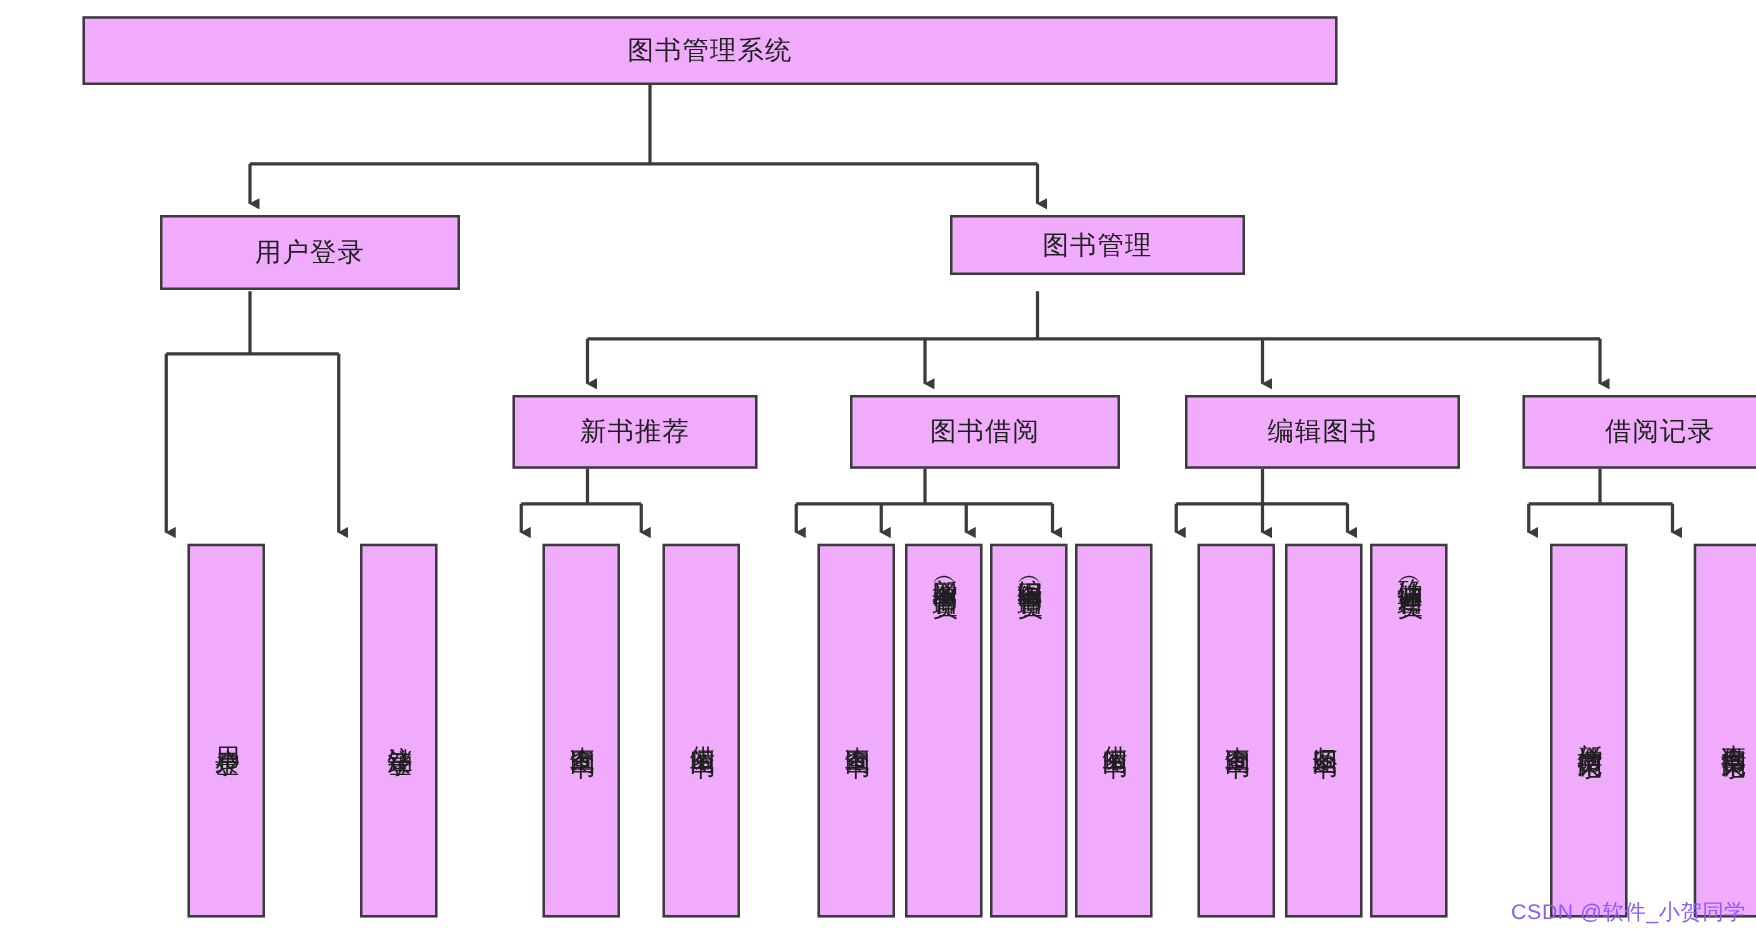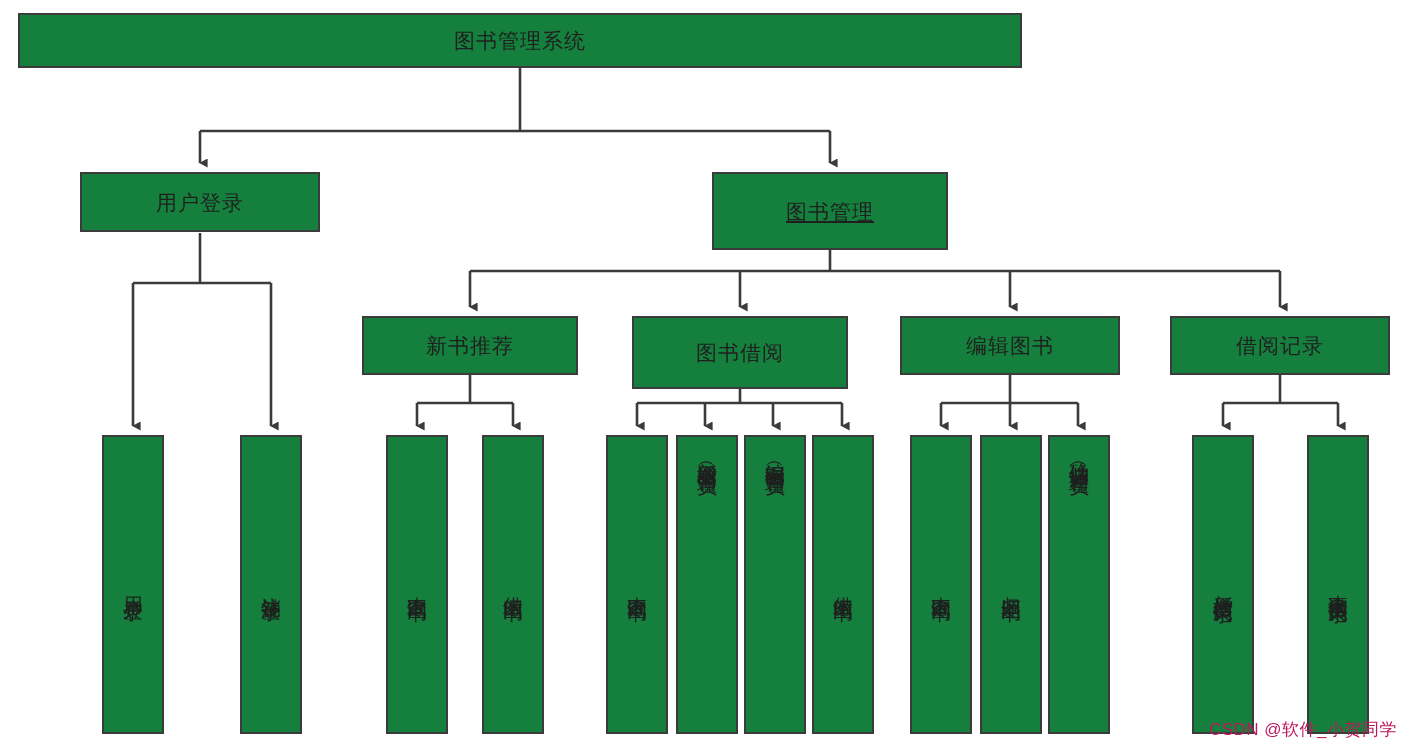--- a/index.html
+++ b/index.html
@@ -22,25 +22,26 @@
     left: 0;
     top: 0;
     width: 1405px;
     height: 747px;
     pointer-events: none;
   }
   .node {
     position: absolute;
     box-sizing: border-box;
     border: 2.5px solid #3b3b3b;
-    background: #15803d;
+    background: #f0abfc;
     display: flex;
     align-items: center;
     justify-content: center;
     color: #1f1f1f;
+    margin-left: 48px;
   }
   .node .lbl {
     display: block;
     text-align: center;
     line-height: 1.0;
   }
   
   .node.horiz .lbl {
     font-size: 21px;
     letter-spacing: 1px;
@@ -62,21 +63,21 @@
   }
   .node.vert.mid {
     align-items: center;
     padding-top: 0;
   }
   #watermark {
     position: absolute;
     right: 8px;
     bottom: 6px;
     font-size: 17px;
-    color: #be185d;
+    color: #8b5cf6;
     white-space: nowrap;
     letter-spacing: 0.5px;
   }
 </style>
 </head>
 <body>
 
 <div id="diagram">
 
   <svg id="edges" viewBox="0 0 1405 747" xmlns="http://www.w3.org/2000/svg">
@@ -133,29 +134,29 @@
   </svg>
 
   <div class="node horiz" style="left:18px; top:13px; width:1004px; height:55px;">
     <span class="lbl">图书管理系统</span>
   </div>
 
   <div class="node horiz" style="left:80px; top:172px; width:240px; height:60px;">
     <span class="lbl">用户登录</span>
   </div>
 
-  <div class="node horiz" style="left:712px; top:172px; width:236px; height:78px;text-decoration:underline;">
+  <div class="node horiz" style="left:712px; top:172px; width:236px; height:48px;">
     <span class="lbl">图书管理</span>
   </div>
 
-  <div class="node horiz" style="left:362px; top:316px; width:216px; height:59px;">
+  <div class="node horiz" style="left:362px; top:316px; width:196px; height:59px;">
     <span class="lbl">新书推荐</span>
   </div>
 
-  <div class="node horiz" style="left:632px; top:316px; width:216px; height:73px;">
+  <div class="node horiz" style="left:632px; top:316px; width:216px; height:59px;">
     <span class="lbl">图书借阅</span>
   </div>
 
   <div class="node horiz" style="left:900px; top:316px; width:220px; height:59px;">
     <span class="lbl">编辑图书</span>
   </div>
 
   <div class="node horiz" style="left:1170px; top:316px; width:220px; height:59px;align-items:center;">
     <span class="lbl">借阅记录</span>
   </div>

